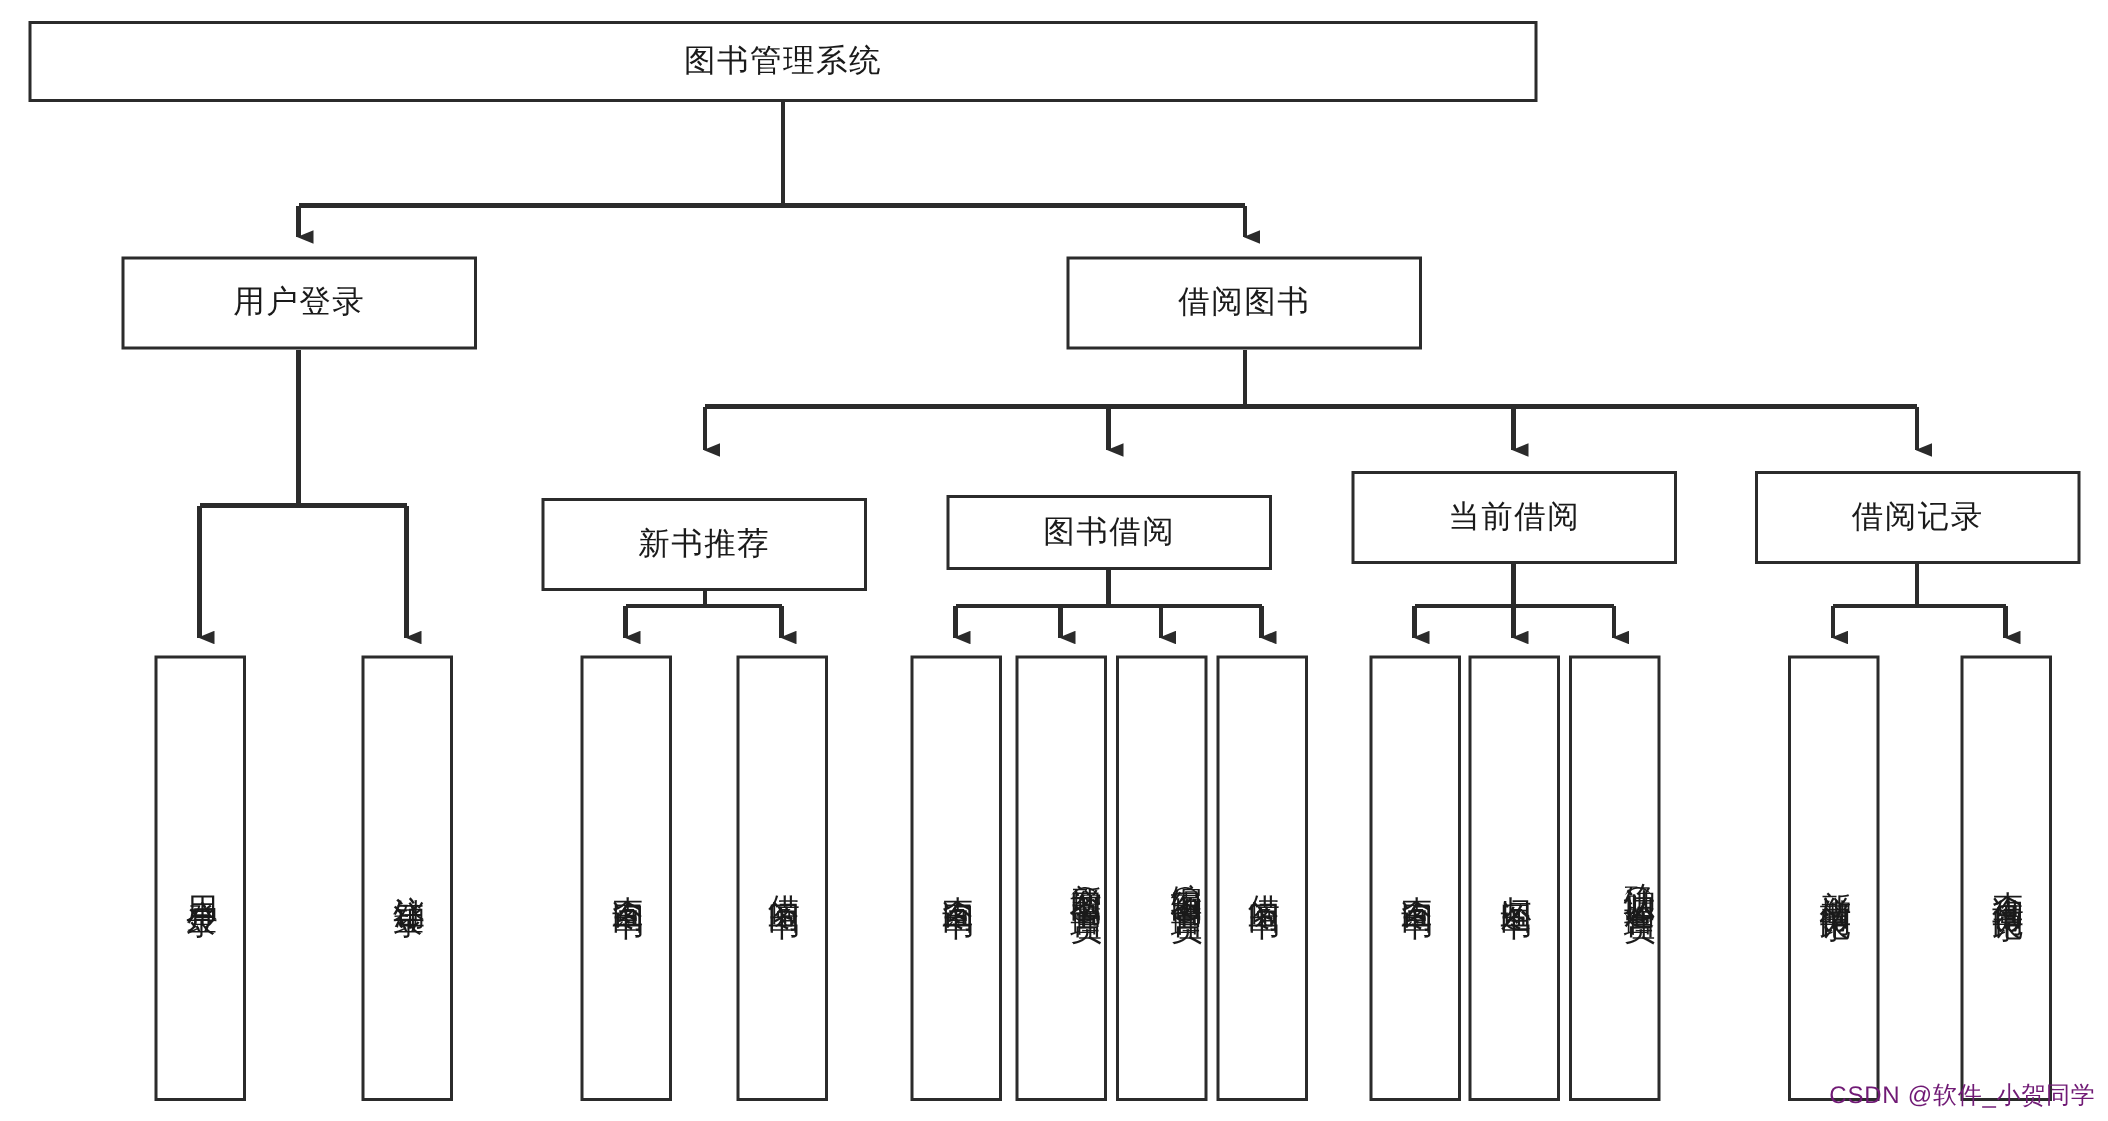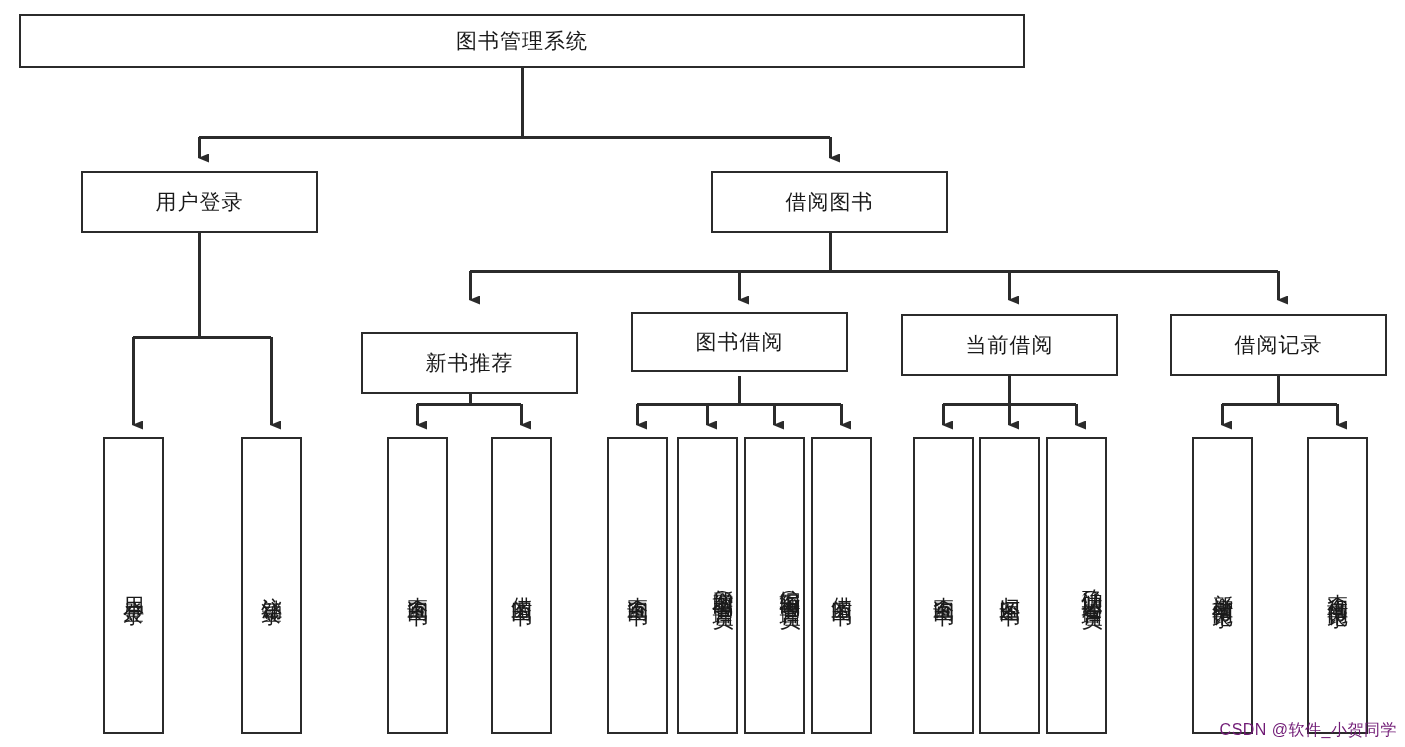--- a/index.html
+++ b/index.html
@@ -130,21 +130,21 @@
   <div class="node node-h" style="left:81px; top:171px; width:237px; height:62px;">
     <span>用户登录</span>
   </div>
   <div class="node node-h" style="left:711px; top:171px; width:237px; height:62px;">
     <span>借阅图书</span>
   </div>
 
   <div class="node node-h" style="left:361px; top:314px; width:217px; height:62px;margin-top:18px;">
     <span>新书推荐</span>
   </div>
-  <div class="node node-h" style="left:631px; top:312px; width:217px; height:60px;">
+  <div class="node node-h" style="left:631px; top:330px; width:217px; height:50px;">
     <span>图书借阅</span>
   </div>
   <div class="node node-h" style="left:901px; top:314px; width:217px; height:62px;justify-content:center;">
     <span>当前借阅</span>
   </div>
   <div class="node node-h" style="left:1170px; top:314px; width:217px; height:62px;">
     <span>借阅记录</span>
   </div>
 
   <div class="node node-v" style="left:103px; top:437px; width:61px; height:297px;">

